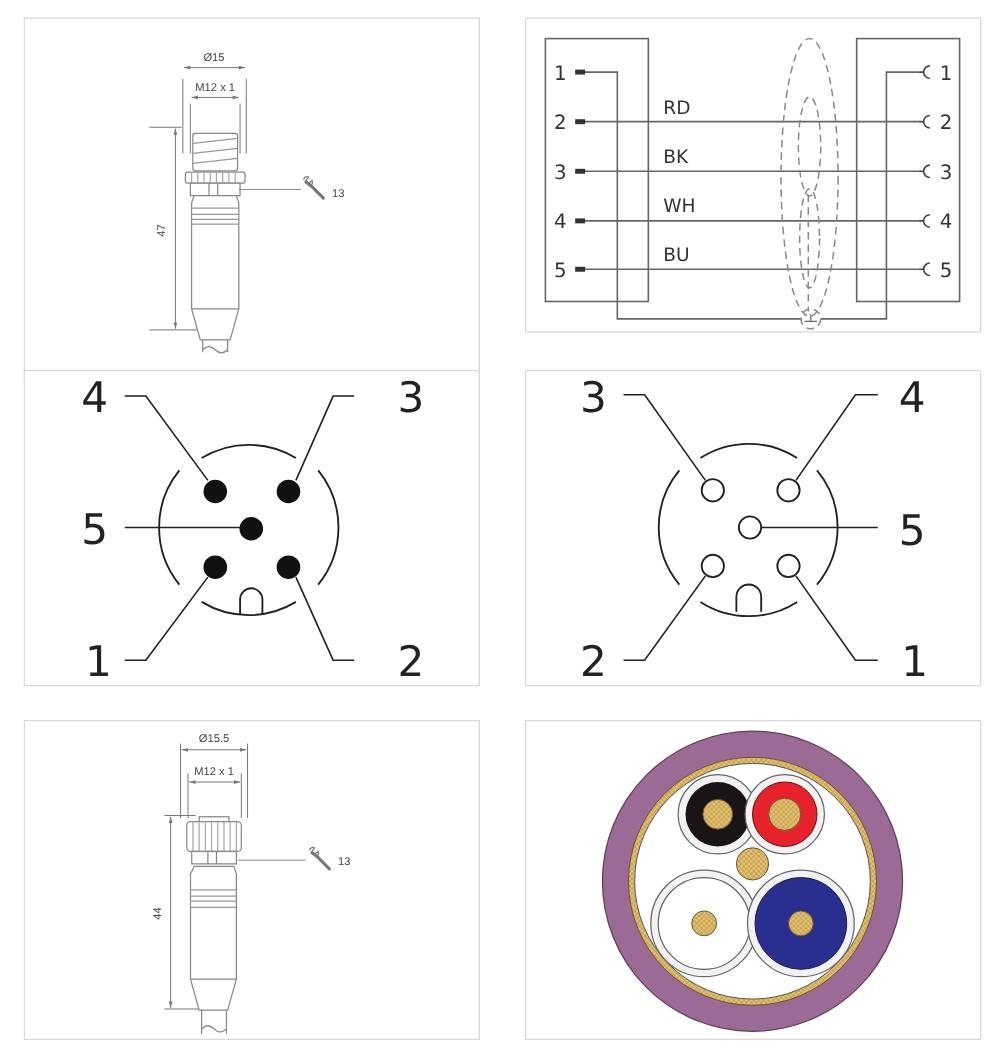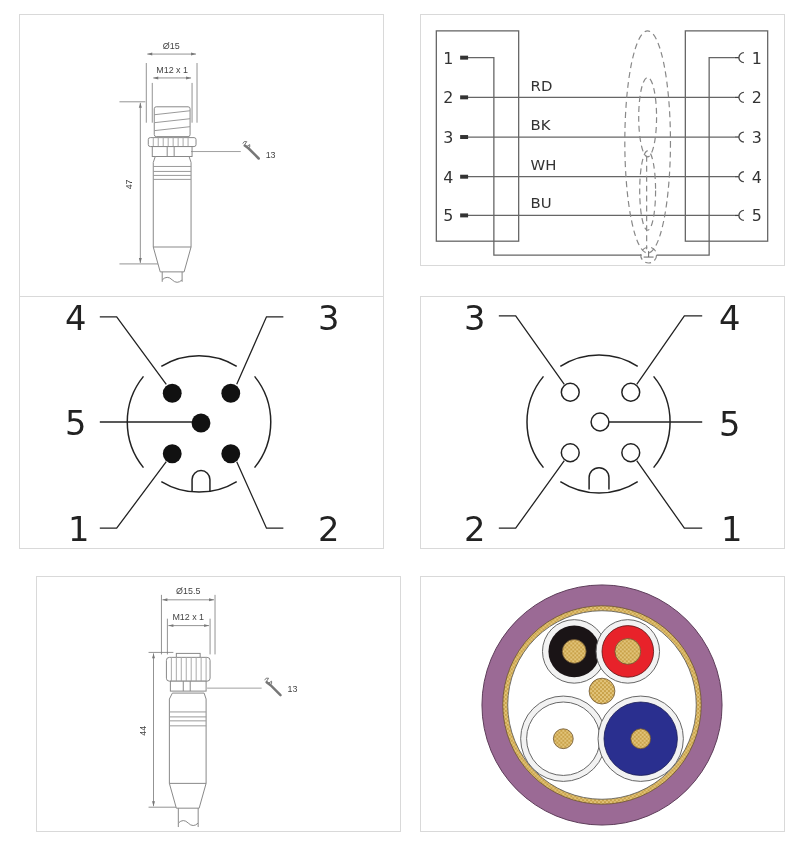--- a/index.html
+++ b/index.html
@@ -4,21 +4,21 @@
 <style>
   html, body { margin:0; padding:0; background:#ffffff; }
   body { width:800px; height:846px; position:relative; overflow:hidden;
          font-family:"Liberation Sans", "DejaVu Sans", sans-serif; }
   .panel { position:absolute; background:#ffffff; border:1px solid #d9d9d9; box-sizing:border-box; }
   .panel svg { position:absolute; left:0; top:0; width:100%; height:100%; }
   #p1 { left:19px; top:14px;  width:365px; height:289px; }
   #p2 { left:420px; top:14px; width:365px; height:252px; }
   #p3 { left:19px; top:296px; width:365px; height:253px; }
   #p4 { left:420px; top:296px; width:365px; height:253px; }
-  #p5 { left:36px; top:576px; width:365px; height:256px; }
+  #p5 { left:19px; top:576px; width:365px; height:256px; }
   #p6 { left:420px; top:576px; width:365px; height:256px; }
   .dim { font-family:"Liberation Sans", sans-serif; font-size:9px; fill:#444; }
   .pinlbl { font-family:"DejaVu Sans", sans-serif; font-size:34px; fill:#222; }
   .wlbl { font-family:"DejaVu Sans", sans-serif; font-size:15px; fill:#333; }
   .wnum { font-family:"DejaVu Sans", sans-serif; font-size:16px; fill:#333; }
 </style>
 </head>
 <body>
 
 <div class="panel" id="p1">

